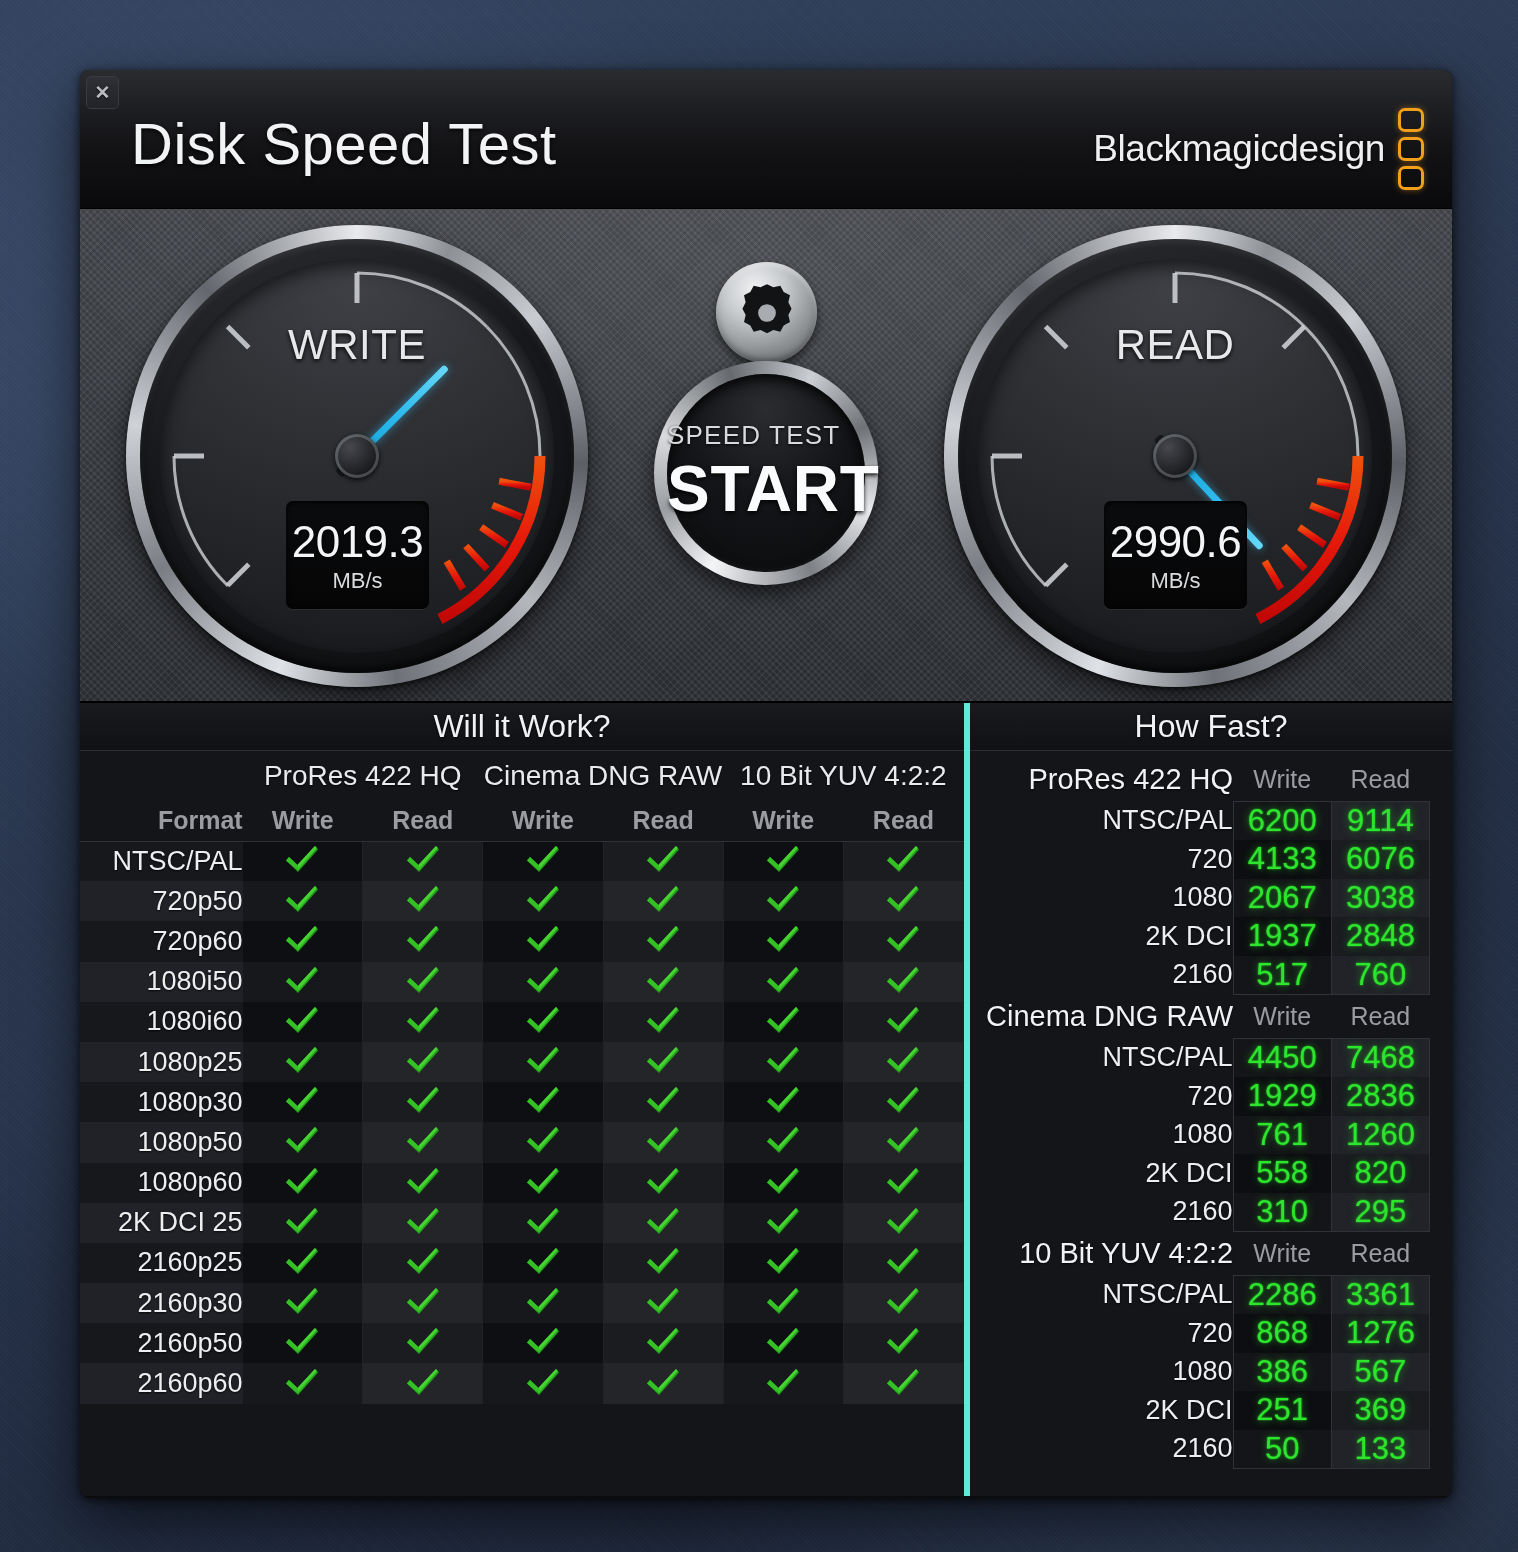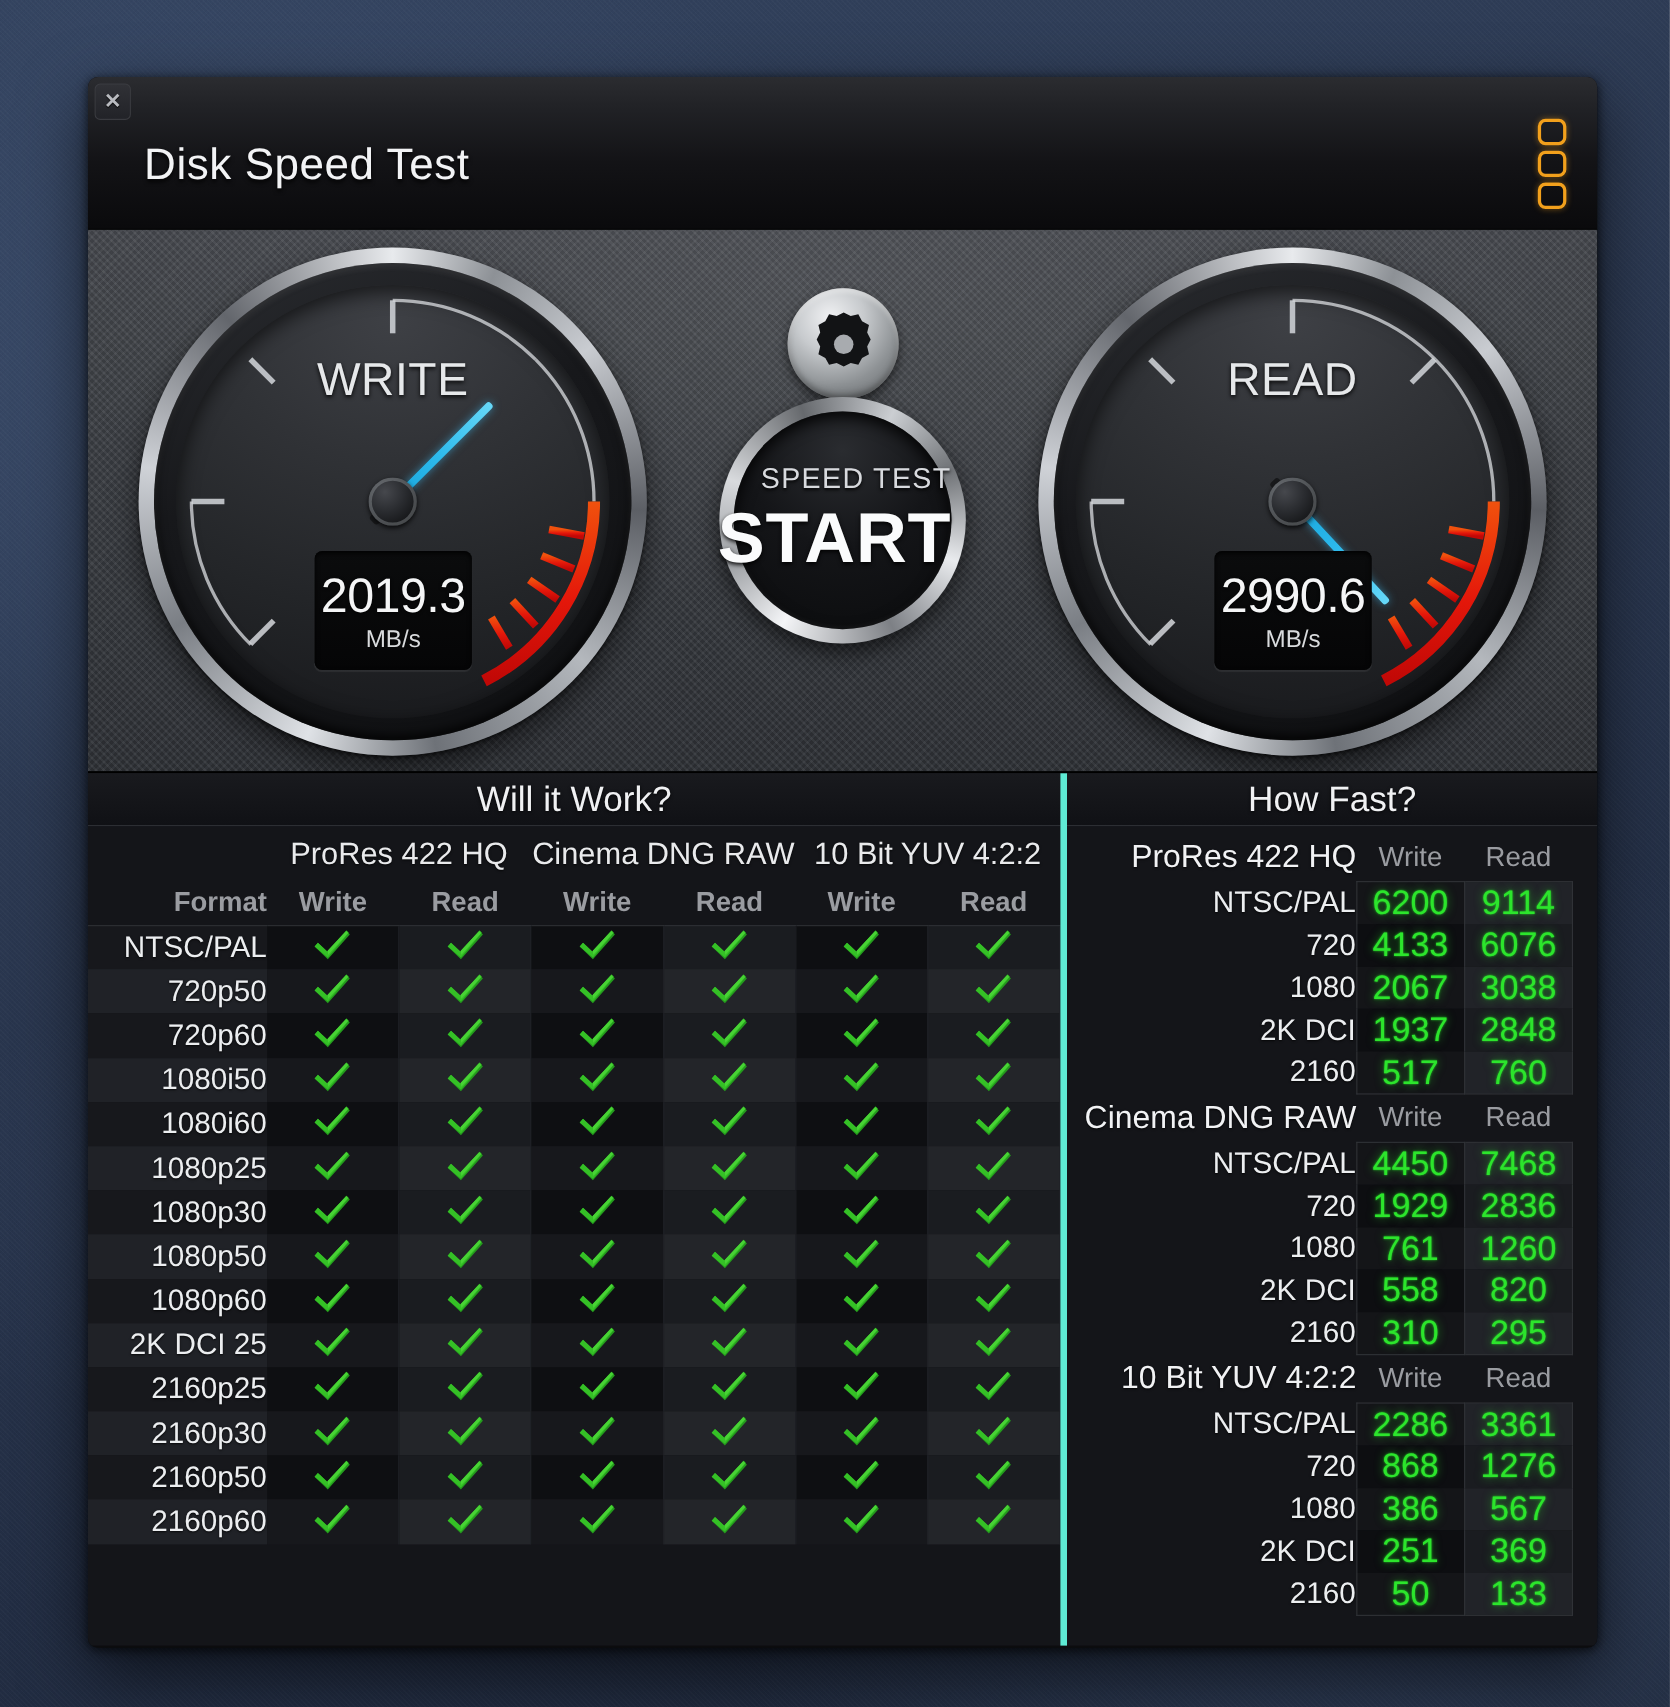--- a/index.html
+++ b/index.html
@@ -60,26 +60,25 @@
     background: linear-gradient(180deg, #303136 0%, #222328 100%);
     border: 1px solid #3a3b40;
     display: flex; align-items: center; justify-content: center;
     color: #b9bbc0;
     font-size: 19px; font-weight: bold; line-height: 1;
     text-shadow: 0 1px 1px #000;
     cursor: pointer;
   }
   #app-title {
     position: absolute; left: 51px; top: 40px;
-    font-size: 40px;
+    font-size: 58px;
     font-weight: 300;
     letter-spacing: .5px;
     color: #f2f3f5;
     text-shadow: 0 2px 4px rgba(0,0,0,.85);
-    margin-top: 18px;
   }
   #brand-logo {
     position: absolute; right: 28px; top: 38px;
     display: flex; align-items: center; gap: 13px;
   }
   #brand-name {
     font-size: 37px; font-weight: 300; letter-spacing: -.4px;
     color: #efeff1;
     text-shadow: 0 1px 3px rgba(0,0,0,.8);
   }
@@ -217,21 +216,21 @@
       #cbced2 175deg, #6f7276 215deg, #e9ebee 260deg, #7d8085 305deg, #f4f5f7 360deg);
     box-shadow: 0 8px 20px rgba(0,0,0,.62);
     cursor: pointer;
   }
   #start-button-inner {
     position: absolute; inset: 13px;
     border-radius: 50%;
     background: radial-gradient(ellipse 110% 110% at 50% 18%, #2a2c30 0%, #141518 40%, #08090a 100%);
     box-shadow: inset 0 5px 14px rgba(0,0,0,.9), inset 0 -2px 5px rgba(255,255,255,.06);
     display: flex; flex-direction: column;
-    align-items: flex-end; justify-content: center;
+    align-items: flex-start; justify-content: center;
     gap: 1px;
   }
   #start-sub {
     font-size: 26px; letter-spacing: 1.2px; color: #d8dade;
     text-shadow: 0 1px 3px rgba(0,0,0,.9);
   }
   #start-main {
     font-size: 64px; font-weight: bold; letter-spacing: .8px; color: #fafbfc;
     text-shadow: 0 2px 4px rgba(0,0,0,.95);
   }
@@ -345,20 +344,21 @@
 <div id="desktop-texture"></div>
 <div id="desktop-glow"></div>
 
 <div id="app-window">
 
   <div id="title-bar">
     <div id="close-button">✕</div>
     <div id="app-title">Disk Speed Test</div>
 
     <div id="brand-logo">
+      <div id="brand-name">Blackmagicdesign</div>
       <div id="brand-mark">
         <i></i>
           <i></i>
           <i></i>
       </div>
     </div>
   </div>
 
   <div id="gauge-panel">
 

